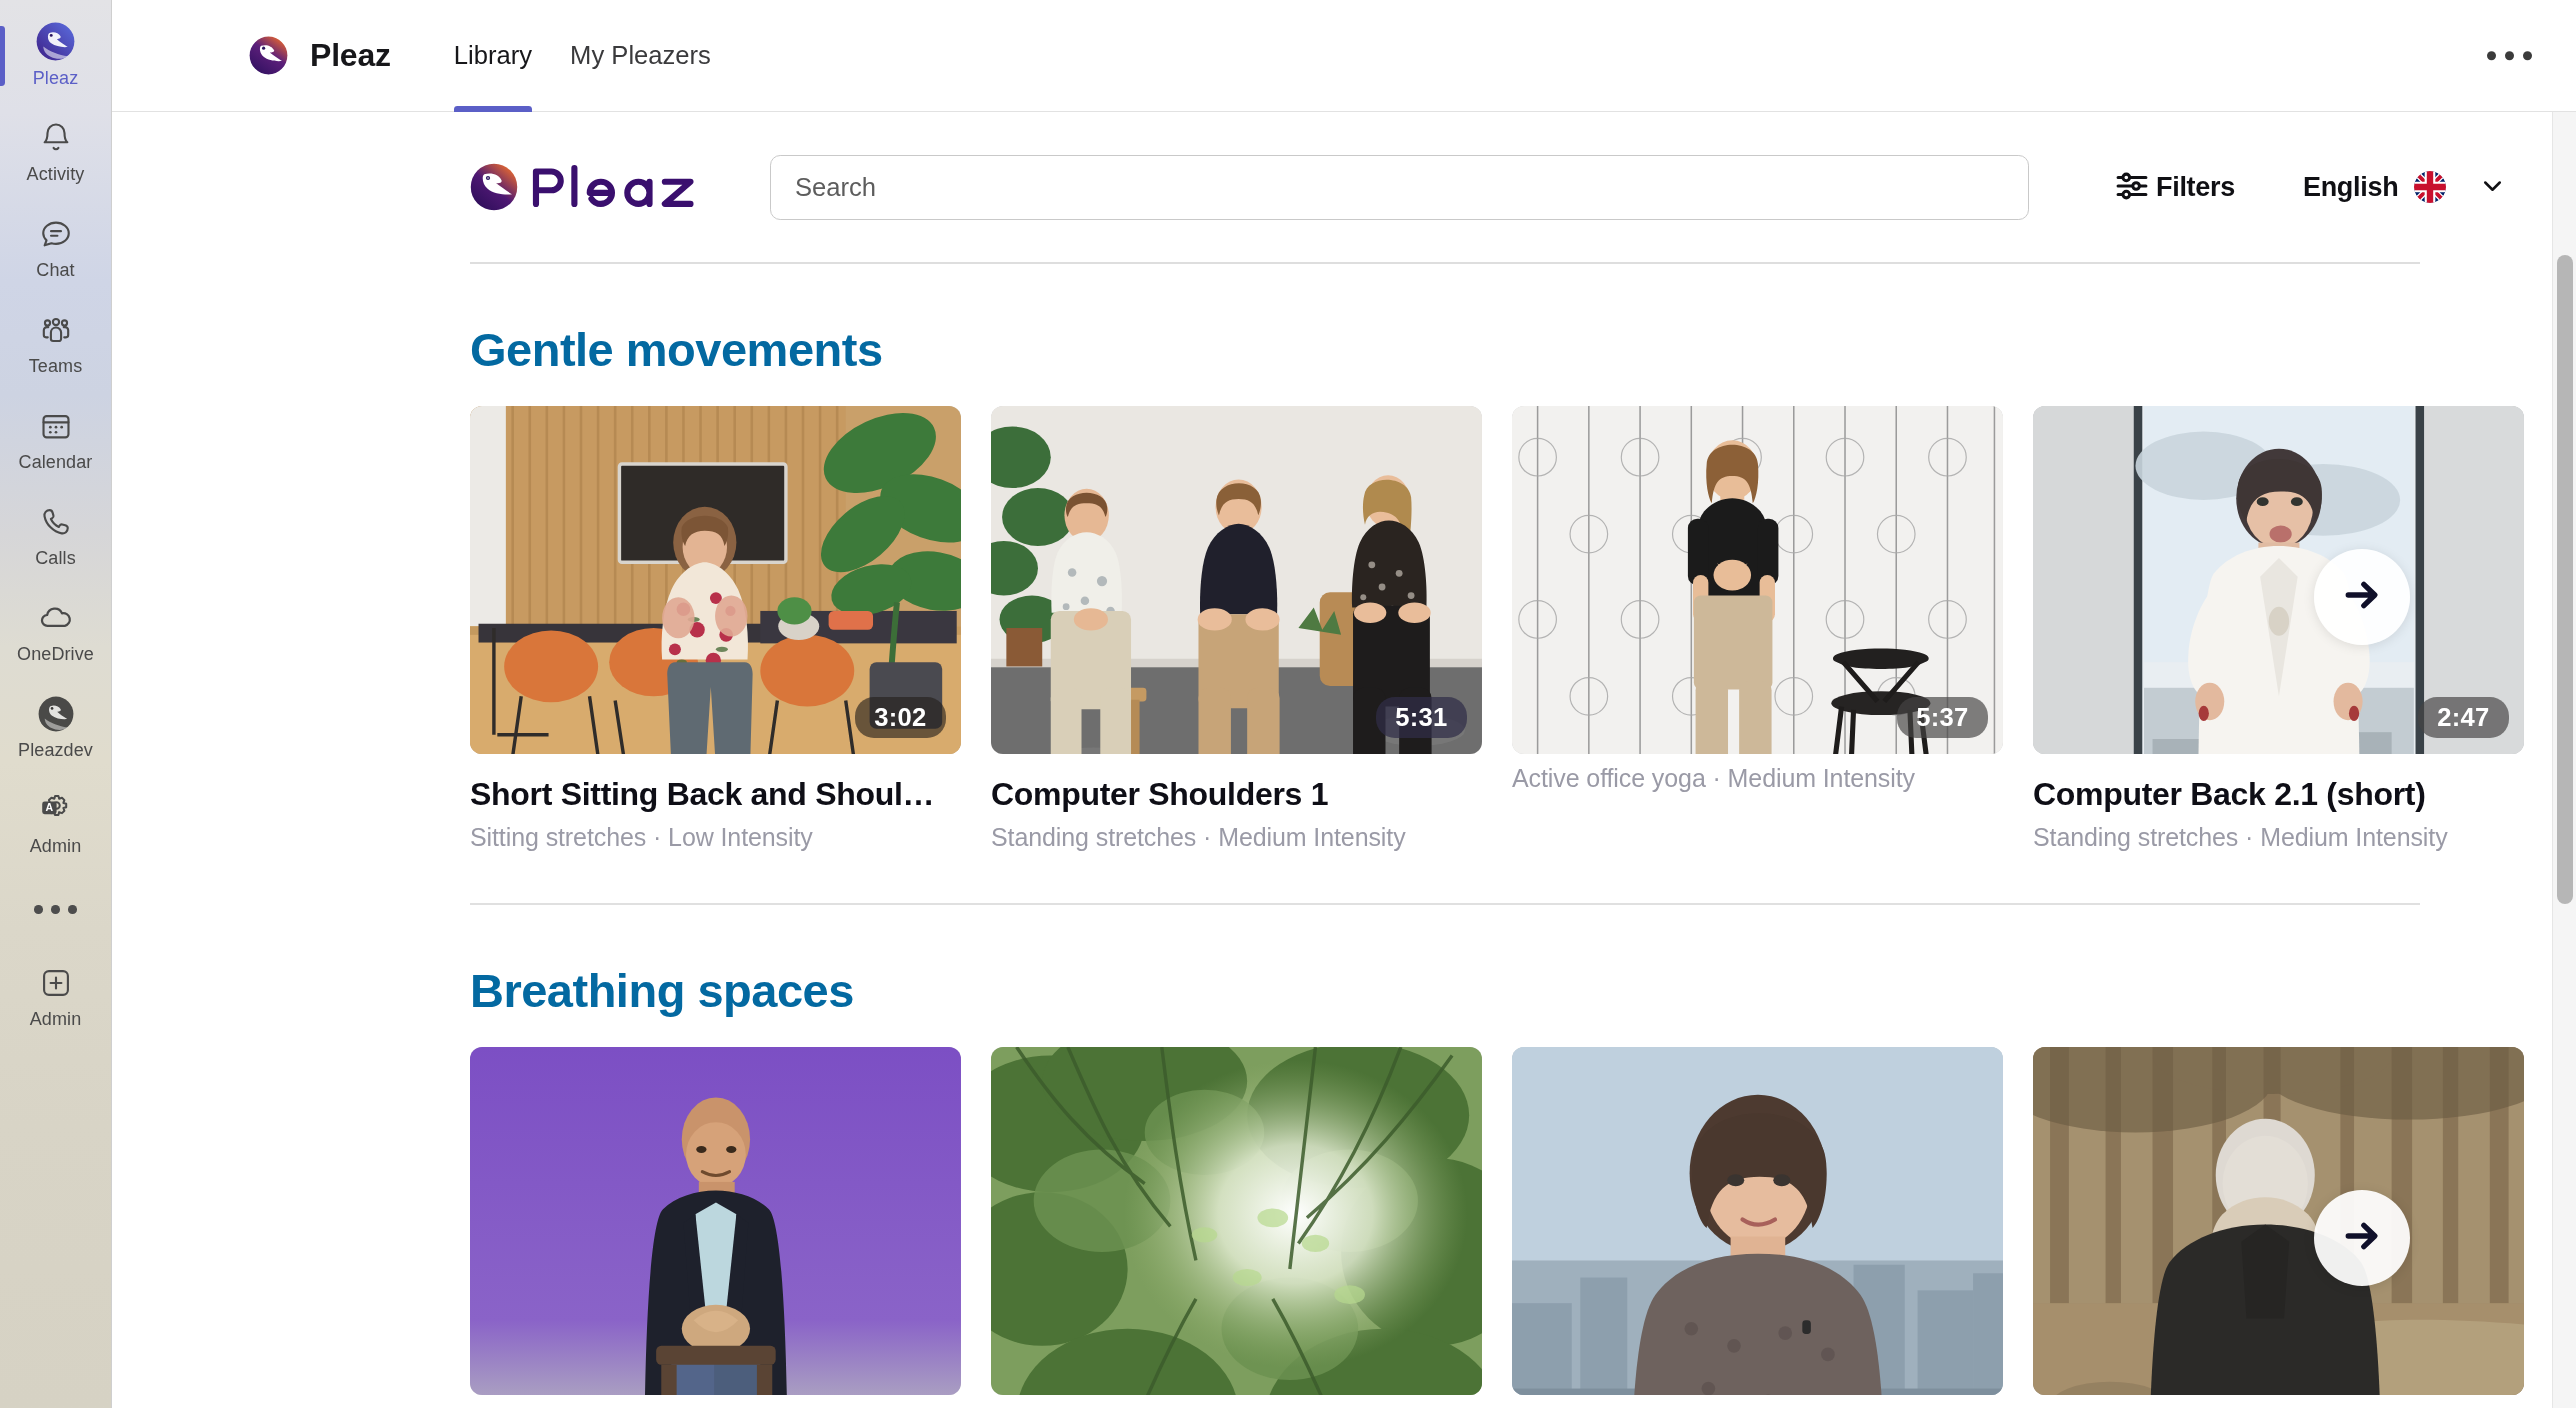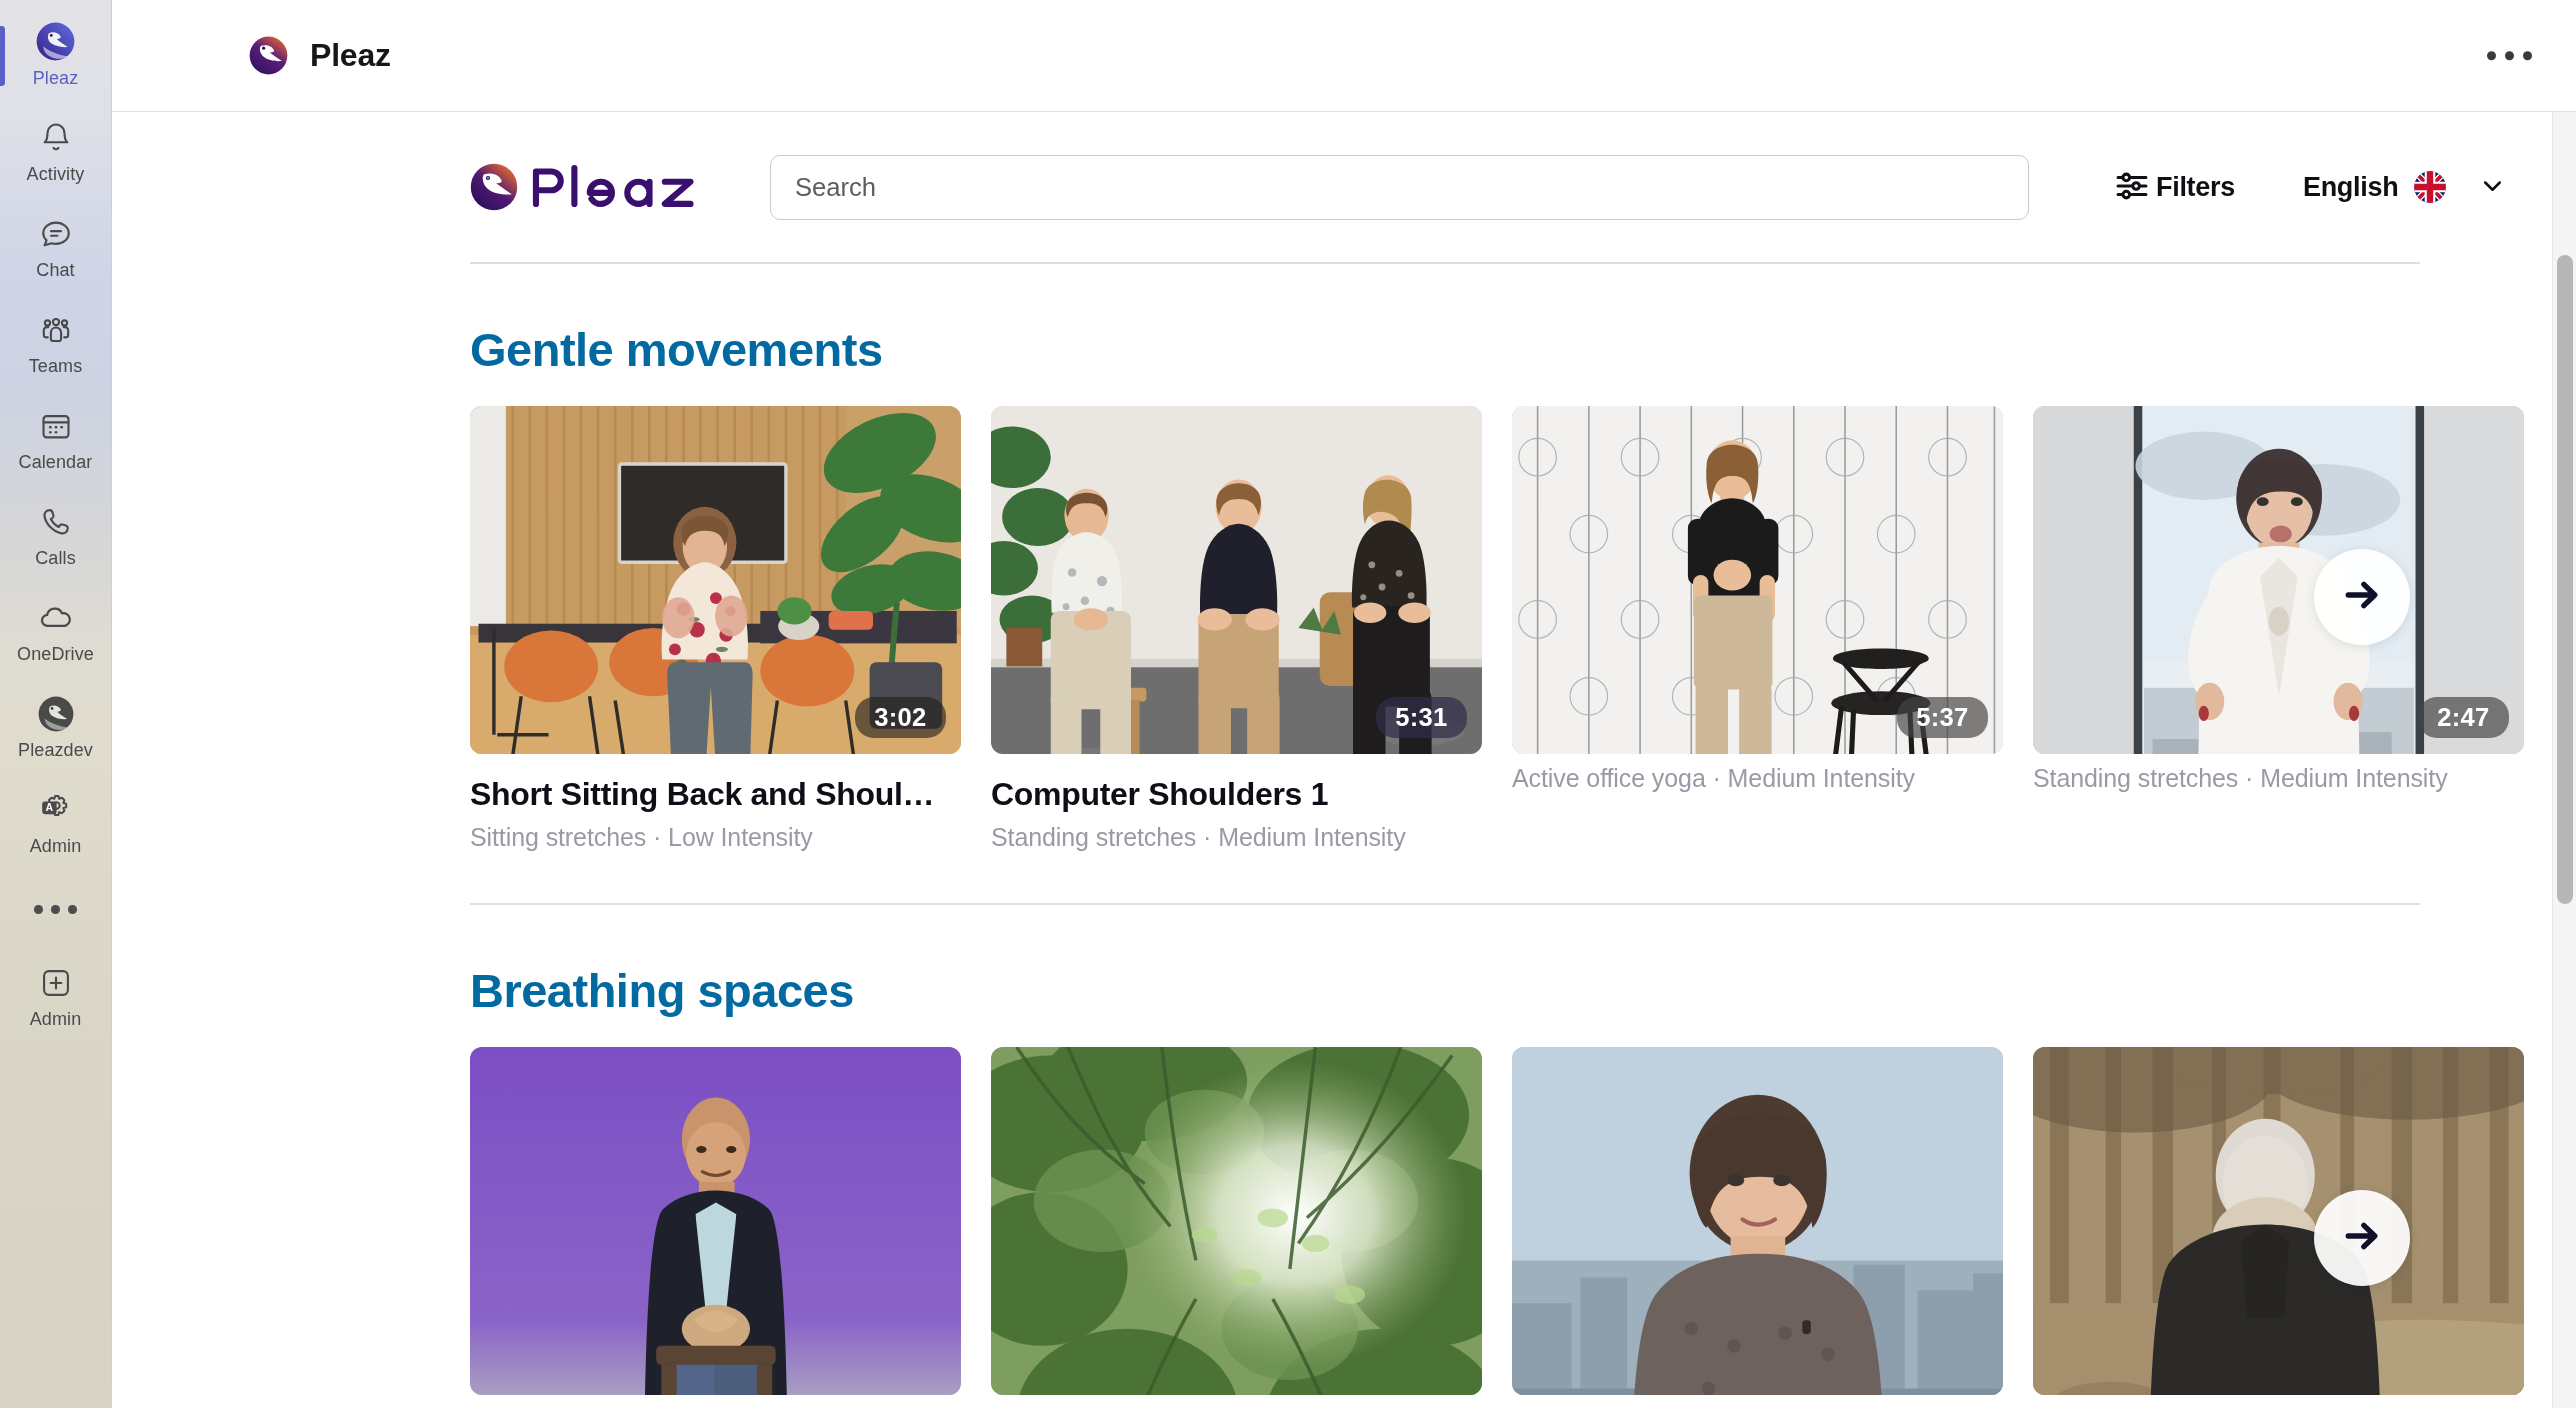--- a/index.html
+++ b/index.html
@@ -514,20 +514,28 @@
                 <stop offset="1" stop-color="#ef6a2a"></stop>
             </linearGradient>
           </defs>
           <circle cx="32" cy="32" r="31" fill="url(#tg2)"></circle>
           <path d="M20 16c9-3 18 1 21 7 1.5 3-3 4.5-7 4 5 4 14 10 20 14-10 1-23-1-30-7-6-5-8-15-4-18z" fill="#ffffff"></path>
           <circle cx="24" cy="20" r="2.6" fill="#2a1560"></circle>
         </svg>
       </span>
       <span class="app-title">Pleaz</span>
 
+      <div class="nav-tabs">
+        <div class="tab active">
+          <span>Library</span>
+        </div>
+        <div class="tab">
+          <span>My Pleazers</span>
+        </div>
+      </div>
 
       <div class="header-more">
         <i></i>
         <i></i>
         <i></i>
       </div>
     </header>
 
     <div class="content-wrap">
       <div class="content">
@@ -854,20 +862,21 @@
                       <ellipse cx="288" cy="252" rx="12" ry="17" fill="#d8d2c6"></ellipse>
                       <path d="M214 210c-18 20-30 50-32 80-2 28 6 46 20 52l16-14c-10-8-14-22-12-40 2-20 10-44 20-58z" fill="#f6f4f0"></path>
                       <path d="M362 210c18 20 30 50 32 80 2 28-6 46-20 52l-16-14c10-8 14-22 12-40-2-20-10-44-20-58z" fill="#f6f4f0"></path>
                       <ellipse cx="207" cy="346" rx="17" ry="22" fill="#e3b99e"></ellipse>
                       <ellipse cx="369" cy="346" rx="17" ry="22" fill="#e3b99e"></ellipse>
                       <ellipse cx="200" cy="360" rx="6" ry="9" fill="#a63a3a"></ellipse>
                       <ellipse cx="376" cy="360" rx="6" ry="9" fill="#a63a3a"></ellipse>
                     </svg>
                     <span class="badge grey">2:47</span>
                   </div>
+                  <div class="card-title">Computer Back 2.1 (short)</div>
                   <div class="card-meta">Standing stretches · Medium Intensity</div>
                 </div>
 
               </div>
               <button class="arrow-btn arrow-right-1">
                 <span>
                   <svg width="44" height="44" viewBox="0 0 24 24" fill="none" stroke="#10102a" stroke-width="2.9" stroke-linecap="round" stroke-linejoin="round">
                     <path d="M4.5 12h14M13 6.2l6 5.8-6 5.8"></path>
                   </svg>
                 </span>

